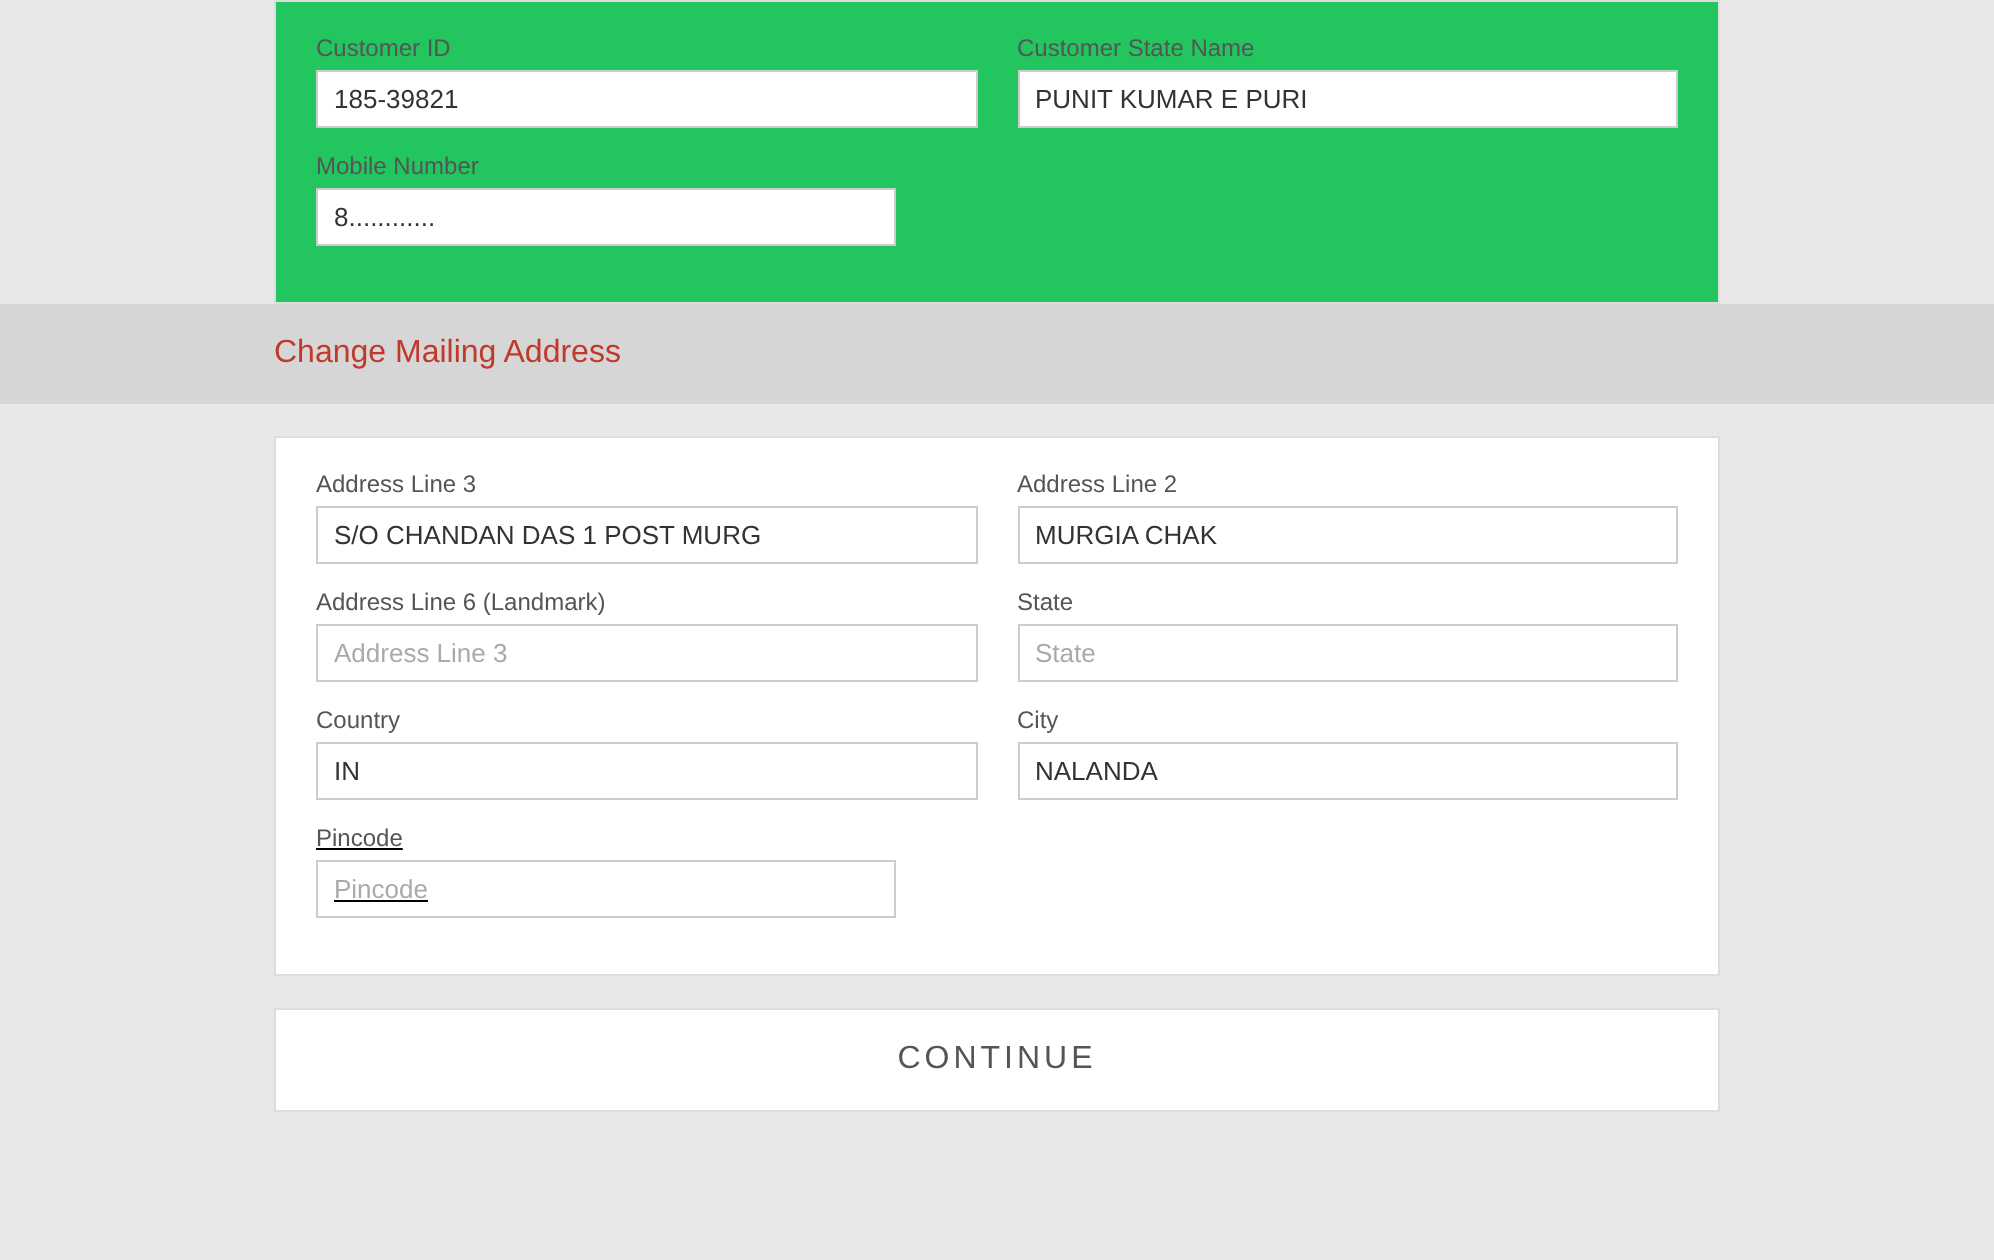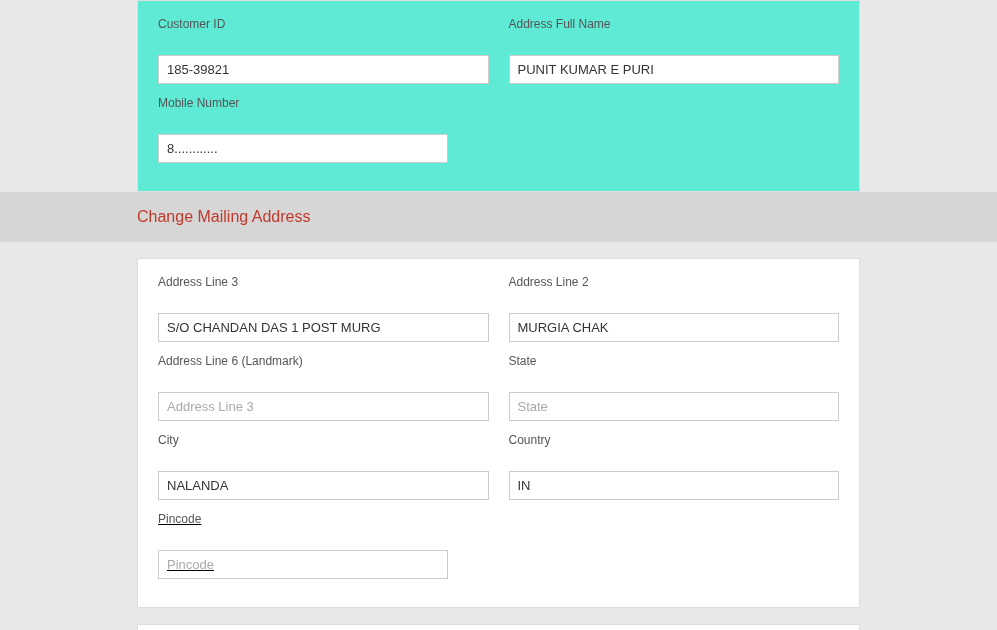--- a/index.html
+++ b/index.html
@@ -17,21 +17,21 @@
     }
 
     .page-wrapper {
       width: 997px;
       background-color: #e8e8e8;
       padding: 0;
     }
 
     
     .top-card {
-      background-color: #5eead4;
+      background-color: #22c55e;
       margin: 0 137px;
       padding: 16px 20px;
       border: 1px solid #ddd;
     }
 
     .form-row {
       display: flex;
       gap: 20px;
       margin-bottom: 12px;
     }
@@ -49,21 +49,20 @@
     }
 
     .form-group input {
       border: 1px solid #ccc;
       padding: 6px 8px;
       font-size: 13px;
       color: #333;
       background: #fff;
       outline: none;
       width: 100%;
-      margin-top: 20px;
     }
 
     .form-group input::placeholder {
       color: #aaa;
     }
 
     
     .section-header {
       background-color: #d6d6d6;
       padding: 16px 137px;
@@ -106,21 +105,21 @@
 
 <div class="page-wrapper">
 
   <div class="top-card">
     <div class="form-row">
       <div class="form-group">
         <label>Customer ID</label>
         <input type="text" value="185-39821" style="">
       </div>
       <div class="form-group">
-        <label>Address Full Name</label>
+        <label>Customer State Name</label>
         <input type="text" value="PUNIT KUMAR E PURI" style="">
       </div>
     </div>
     <div class="form-row">
       <div class="form-group" style="max-width: 290px;">
         <label>Mobile Number</label>
         <input type="text" value="8............" style="">
       </div>
     </div>
   </div>
@@ -147,26 +146,26 @@
         <input type="text" value="" placeholder="Address Line 3" style="">
       </div>
       <div class="form-group">
         <label>State</label>
         <input type="text" value="" placeholder="State" style="">
       </div>
     </div>
 
     <div class="form-row">
       <div class="form-group">
+        <label>Country</label>
+        <input type="text" value="IN" placeholder="Country" style="">
+      </div>
+      <div class="form-group">
         <label>City</label>
         <input type="text" value="NALANDA" placeholder="City" style="">
-      </div>
-      <div class="form-group">
-        <label>Country</label>
-        <input type="text" value="IN" placeholder="Country" style="">
       </div>
     </div>
 
     <div class="form-row">
       <div class="form-group" style="max-width: 290px; text-decoration: underline;">
         <label>Pincode</label>
         <input type="text" value="" placeholder="Pincode" style="">
       </div>
     </div>
   </div>

